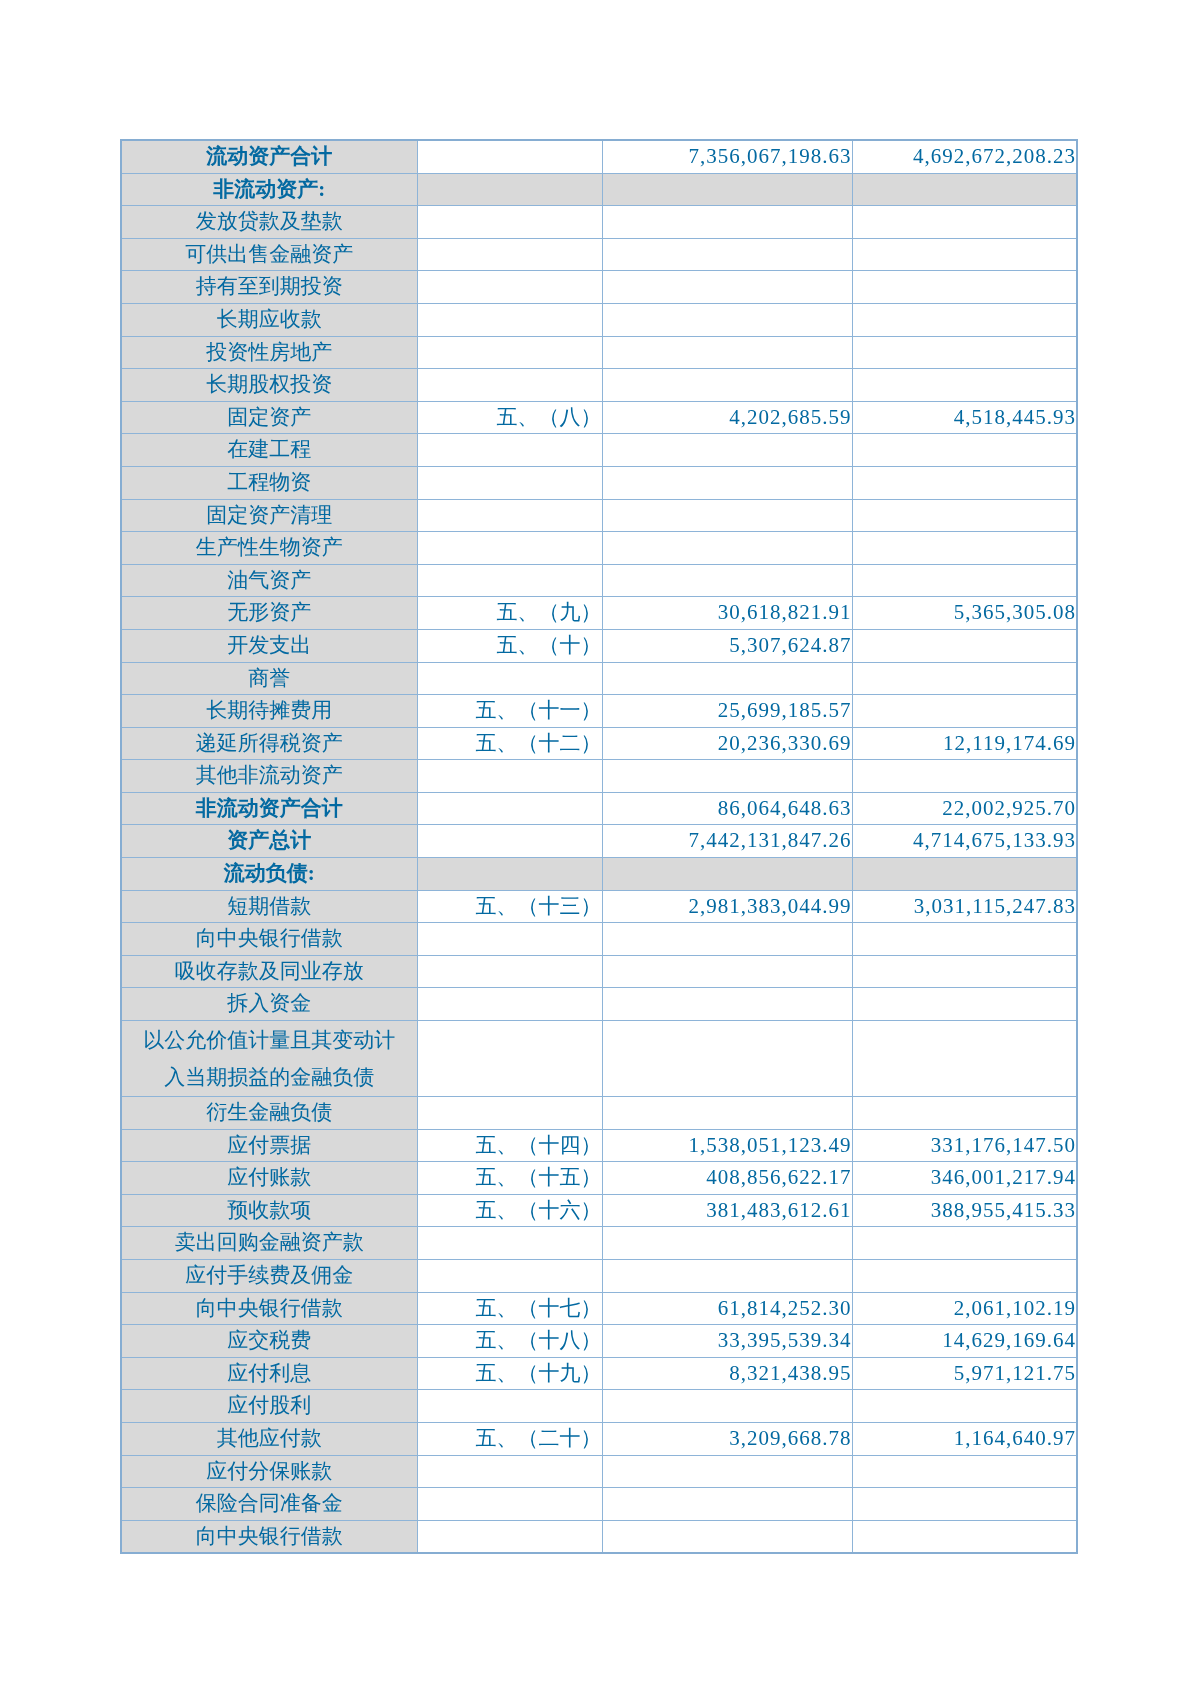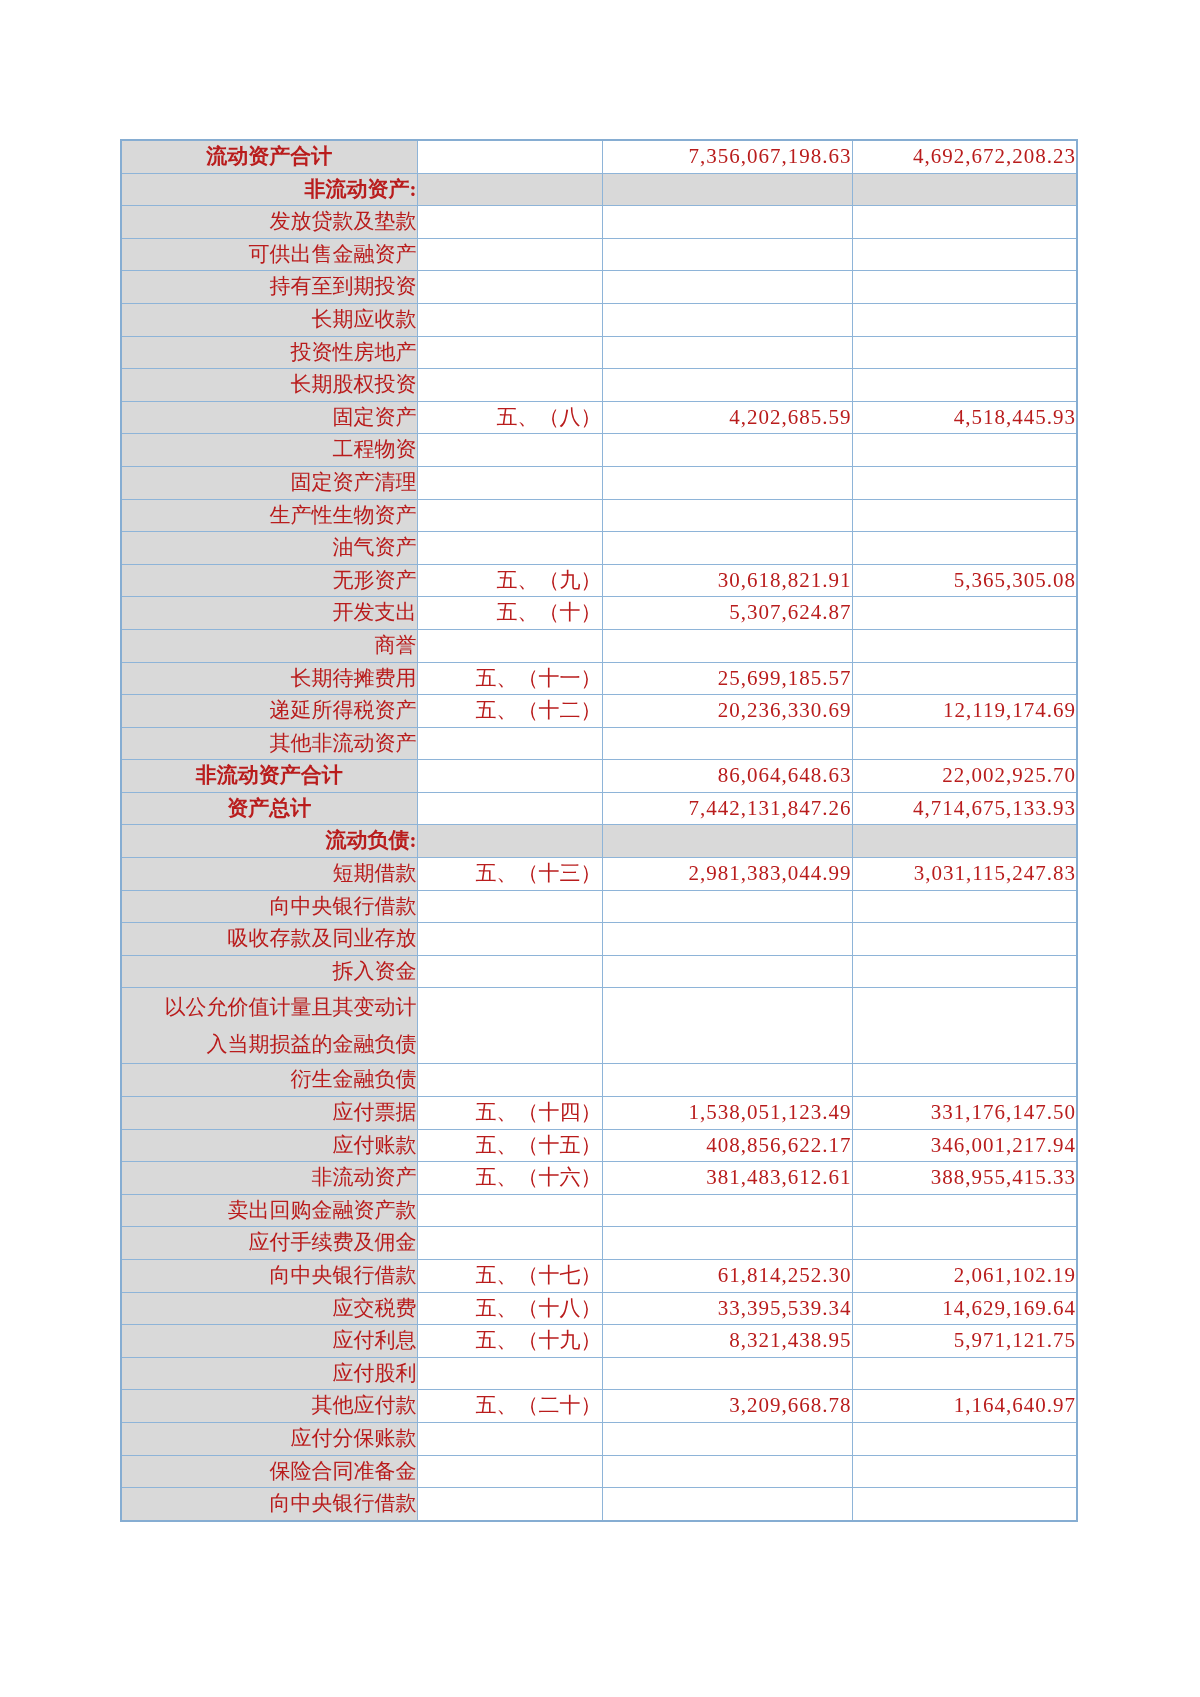--- a/index.html
+++ b/index.html
@@ -18,34 +18,34 @@
   .sheet-wrap {
     position: absolute;
     left: 120px;
     top: 139px;
   }
   table.balance {
     border-collapse: collapse;
     table-layout: fixed;
     width: 956px;
     border: 2px solid #86add2;
-    color: #b91c1c;
+    color: #0369a1;
   }
   table.balance td {
     border: 1px solid #8eb4d8;
     height: 31.6px;
     padding: 0;
     overflow: hidden;
     font-size: 21px;
     line-height: 31.6px;
     vertical-align: middle;
   }
   td.item-label {
     background: #d9d9d9;
-    text-align: right;
+    text-align: center;
     padding-left: 9px;
   }
   td.note {
     text-align: right;
     background: #ffffff;
     font-size: 20px;
   }
   td.num {
     text-align: right;
     padding-right: 11px;
@@ -133,20 +133,26 @@
             <td class="num"></td>
             <td class="num"></td>
           </tr>
           <tr class="item">
             <td class="item-label">固定资产</td>
             <td class="note">五、（八）</td>
             <td class="num">4,202,685.59</td>
             <td class="num">4,518,445.93</td>
           </tr>
           <tr class="item">
+            <td class="item-label">在建工程</td>
+            <td class="note"></td>
+            <td class="num"></td>
+            <td class="num"></td>
+          </tr>
+          <tr class="item">
             <td class="item-label">工程物资</td>
             <td class="note"></td>
             <td class="num"></td>
             <td class="num"></td>
           </tr>
           <tr class="item">
             <td class="item-label">固定资产清理</td>
             <td class="note"></td>
             <td class="num"></td>
             <td class="num"></td>
@@ -260,21 +266,21 @@
             <td class="num">1,538,051,123.49</td>
             <td class="num">331,176,147.50</td>
           </tr>
           <tr class="item">
             <td class="item-label">应付账款</td>
             <td class="note">五、（十五）</td>
             <td class="num">408,856,622.17</td>
             <td class="num">346,001,217.94</td>
           </tr>
           <tr class="item">
-            <td class="item-label">非流动资产</td>
+            <td class="item-label">预收款项</td>
             <td class="note">五、（十六）</td>
             <td class="num">381,483,612.61</td>
             <td class="num">388,955,415.33</td>
           </tr>
           <tr class="item">
             <td class="item-label">卖出回购金融资产款</td>
             <td class="note"></td>
             <td class="num"></td>
             <td class="num"></td>
           </tr>

